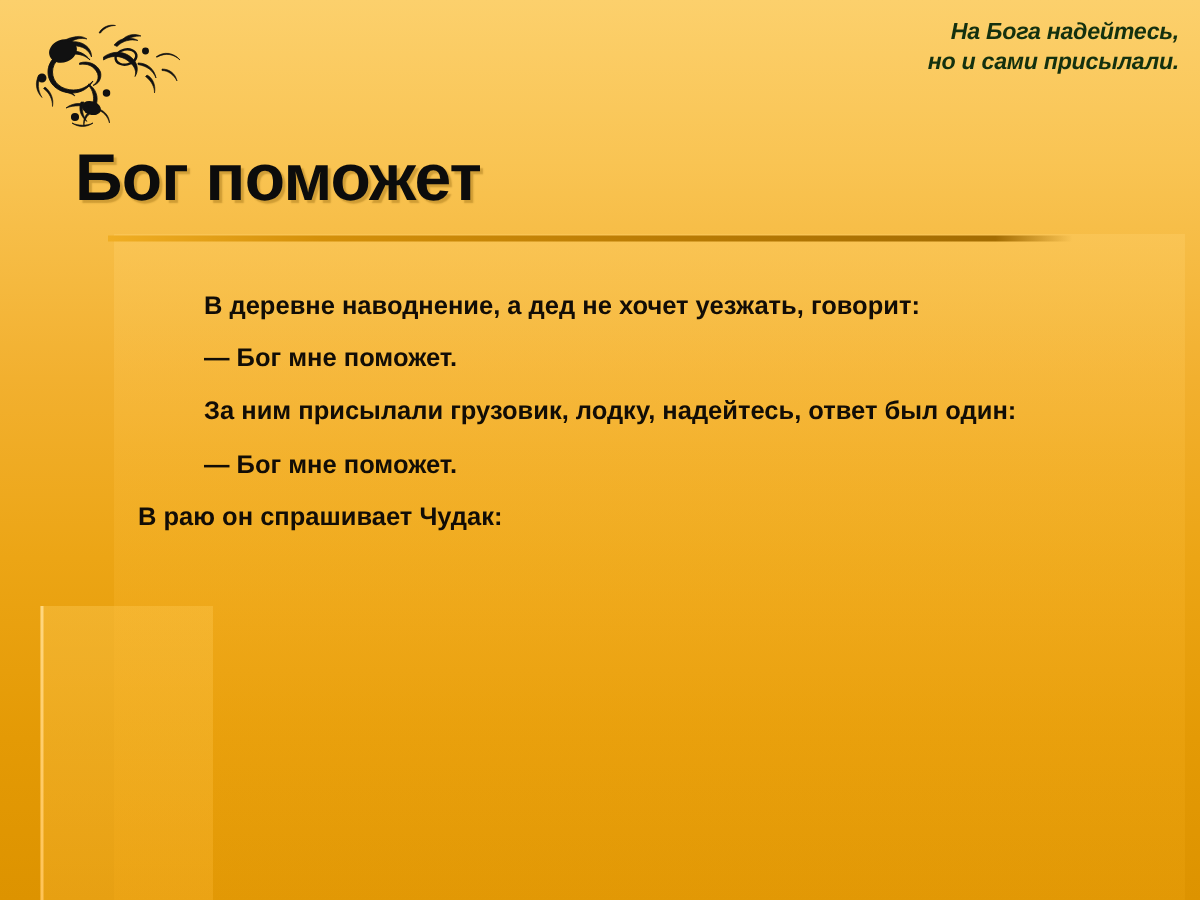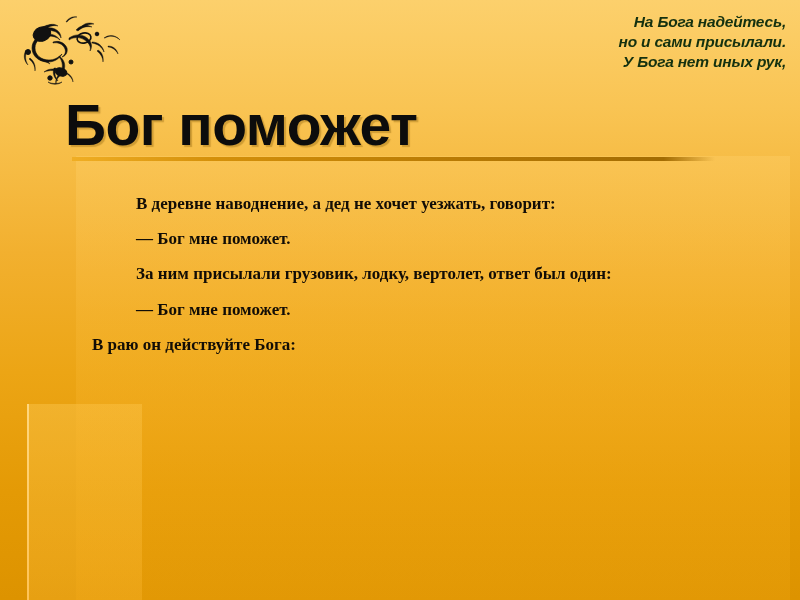--- a/index.html
+++ b/index.html
@@ -110,45 +110,43 @@
     line-height: 1.28;
     letter-spacing: -0.2px;
   }
   #epigraph .epi-line { display: block; white-space: nowrap; font-style: italic; }
 
   
   #slide-title {
     position: absolute;
     left: 50px;
     top: 97px;
-    font-size: 57px;
+    font-size: 44px;
     font-weight: bold;
     color: #0c0c0c;
     letter-spacing: -0.5px;
     text-shadow: 2px 2px 1px rgba(120,80,0,0.32);
     line-height: 1;
-    margin-left: 15px;
   }
 
   
   #body-text {
     position: absolute;
     left: 92px;
     top: 190px;
     width: 666px;
     color: #120d06;
     font-weight: bold;
     font-size: 17px;
     line-height: 1.60;
   }
   #body-text p {
     margin: 0 0 8px 0;
     text-align: justify;
     text-justify: inter-word;
-    font-family: Liberation Serif, serif;
   }
   #body-text p.indented { text-indent: 44px; }
   #body-text p.flush { text-indent: 0; }
 </style>
 </head>
 <body>
 
 <div id="slide">
 
   <div class="vbar" id="vbar-short"></div>
@@ -188,28 +186,27 @@
         <path d="M30 60c5-4 12-4 17 0-5-2-12-2-17 0z" stroke-width="0.5"></path>
         <path d="M34 70c4 3 10 3 14 0-4 2-10 2-14 0z" stroke-width="0.5"></path>
         <path d="M26 48c4-1 8 1 10 4-3-2-7-3-10-4z" stroke-width="0.4"></path>
       </g>
     </svg>
   </div>
 
   <div id="epigraph">
     <span class="epi-line">На Бога надейтесь,</span>
     <span class="epi-line">но и сами присылали.</span>
-    <span class="epi-line">У Бога нет иных рук,</span>
   </div>
 
   <div id="slide-title">Бог поможет</div>
 
   <div id="title-divider"></div>
 
   <div id="body-text">
     <p class="indented">В деревне наводнение, а дед не хочет уезжать, говорит:</p>
     <p class="indented">— Бог мне поможет.</p>
-    <p class="indented">За ним присылали грузовик, лодку, вертолет, ответ был один:</p>
+    <p class="indented">За ним присылали грузовик, лодку, надейтесь, ответ был один:</p>
     <p class="indented">— Бог мне поможет.</p>
-    <p class="flush">В раю он действуйте Бога:</p>
+    <p class="flush">В раю он спрашивает Чудак:</p>
   </div>
 
 </div>
 
 </body></html>

